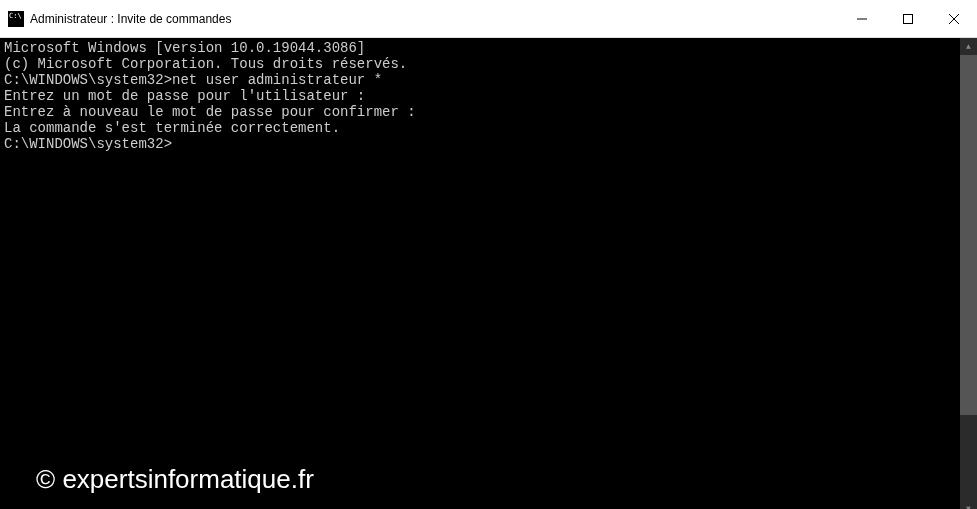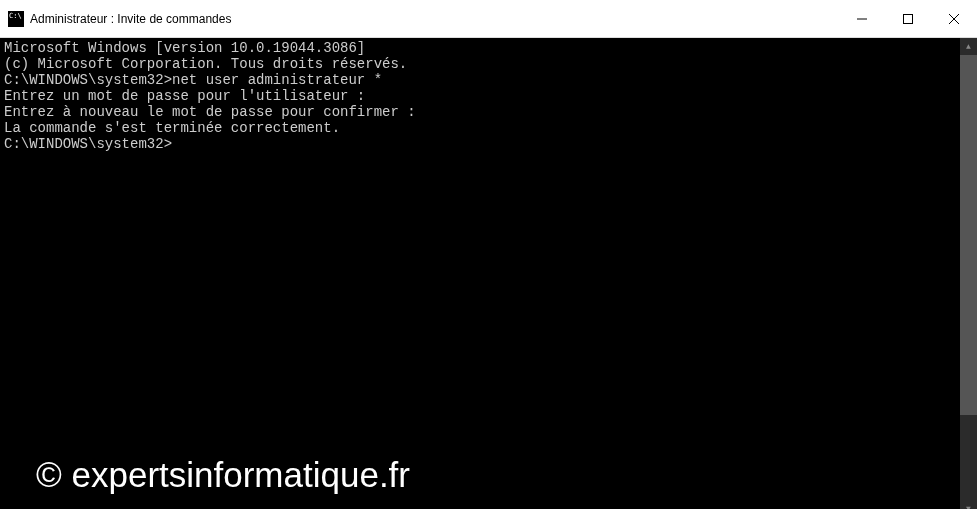--- a/index.html
+++ b/index.html
@@ -111,21 +111,21 @@
     .scrollbar-arrow.down {
       position: absolute;
       bottom: 0;
     }
     .watermark {
       position: absolute;
       bottom: 22px;
       left: 36px;
       color: #fff;
       font-family: Arial, sans-serif;
-      font-size: 35px;
+      font-size: 26px;
       font-weight: 400;
       pointer-events: none;
     }
   </style>
 </head>
 <body>
 
 <div class="titlebar">
   <span class="titlebar-icon"></span>
   <span class="titlebar-title">Administrateur : Invite de commandes</span>

